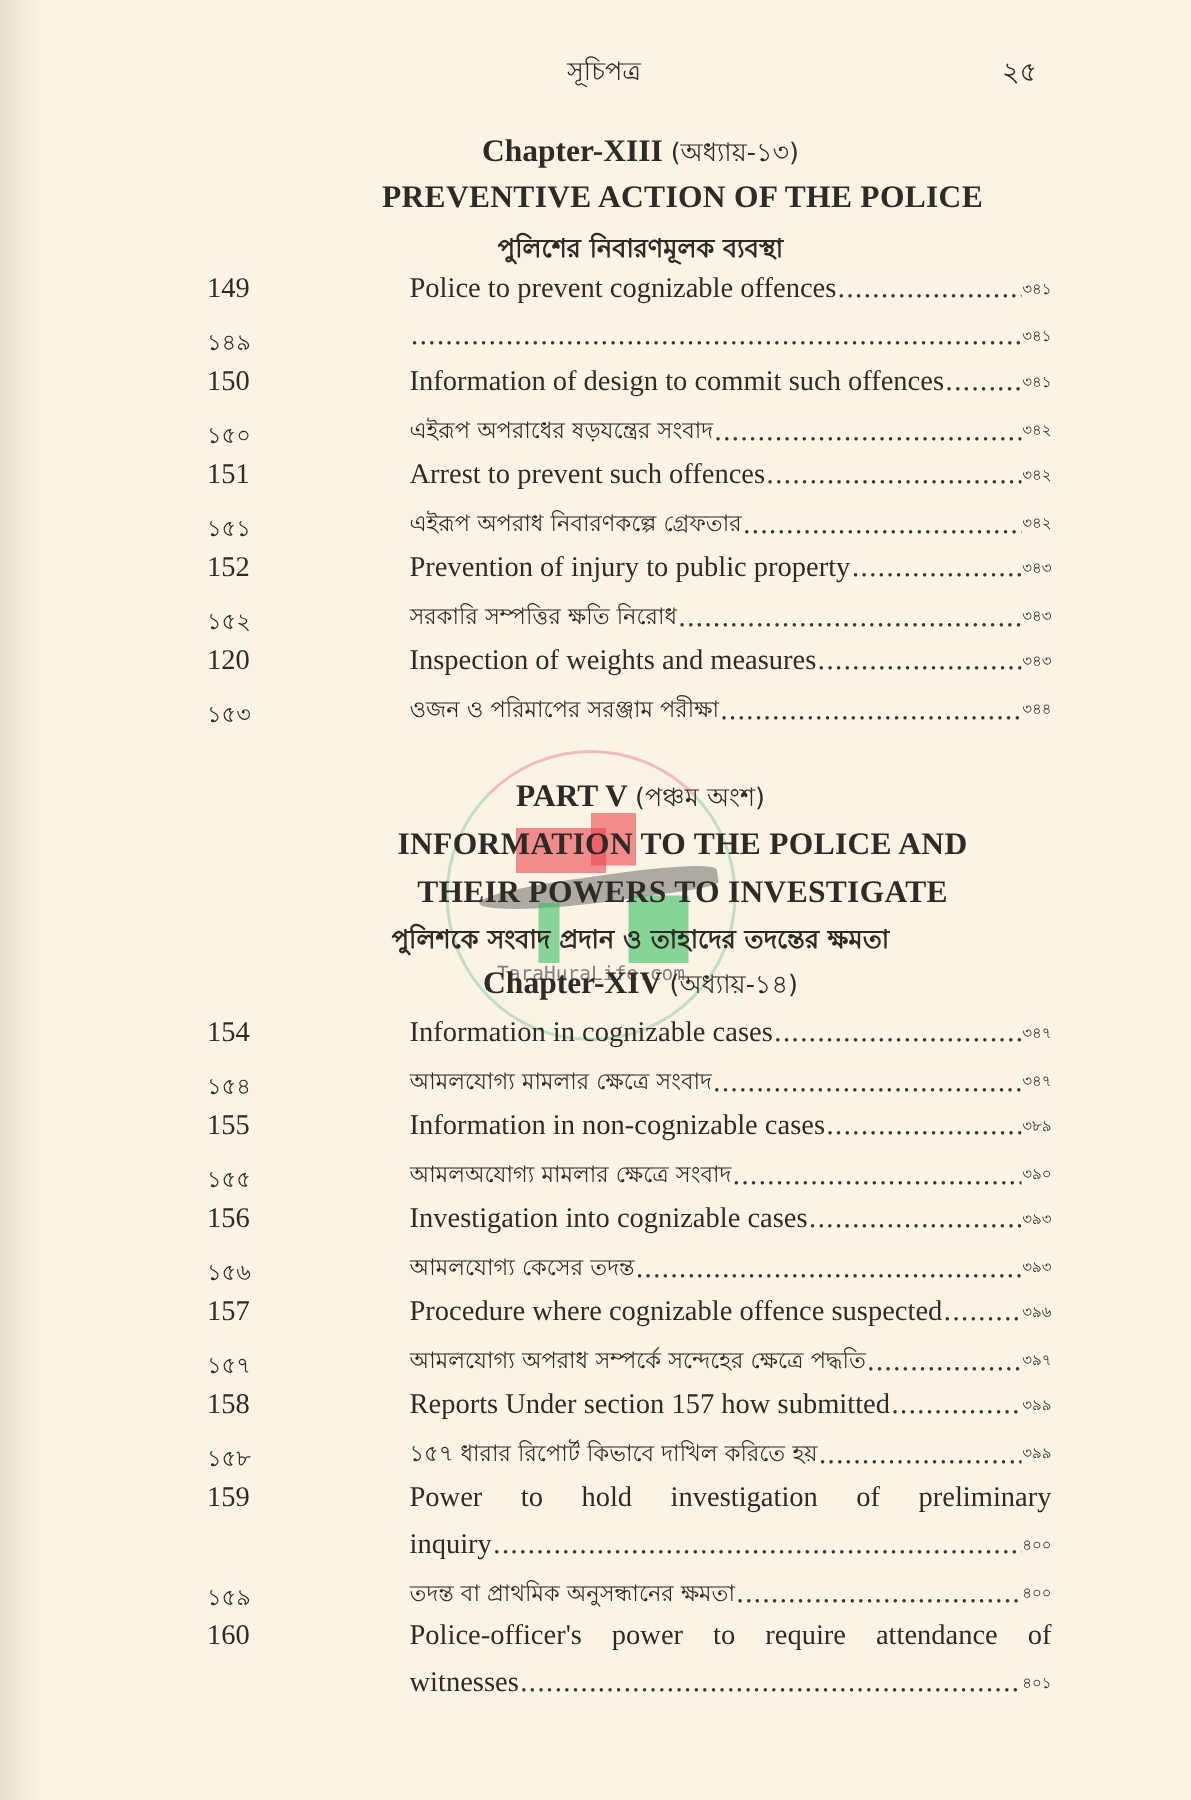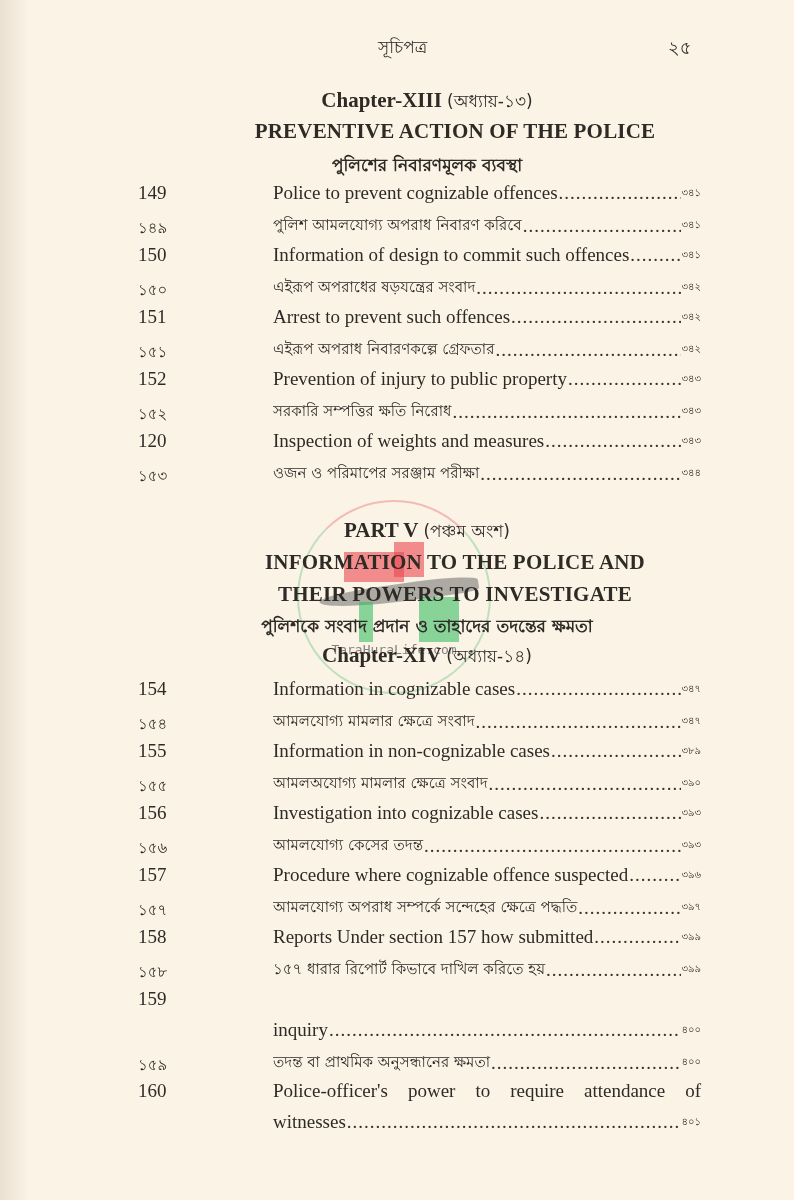--- a/index.html
+++ b/index.html
@@ -95,21 +95,20 @@
   <span class="sec">149</span>
   <div class="entry">
       <span class="txt">Police to prevent cognizable offences</span>
       <span class="dots"></span>
       <span class="pg">৩৪১</span>
     </div>
 </div>
 <div class="row" style="top:213px">
   <span class="sec bn">১৪৯</span>
   <div class="entry">
-      <span class="txt bn">পুলিশ আমলযোগ্য অপরাধ নিবারণ করিবে</span>
       <span class="dots"></span>
       <span class="pg">৩৪১</span>
     </div>
 </div>
 <div class="row" style="top:244px">
   <span class="sec">150</span>
   <div class="entry">
       <span class="txt">Information of design to commit such offences</span>
       <span class="dots"></span>
       <span class="pg">৩৪১</span>
@@ -269,20 +268,21 @@
   <span class="sec bn">১৫৮</span>
   <div class="entry">
       <span class="txt bn">১৫৭ ধারার রিপোর্ট কিভাবে দাখিল করিতে হয়</span>
       <span class="dots"></span>
       <span class="pg">৩৯৯</span>
     </div>
 </div>
 
 <div class="row" style="top:988px">
   <span class="sec">159</span>
+  <div class="wrapline">Power to hold investigation of preliminary</div>
 </div>
 <div class="row" style="top:1019px">
   <div class="entry">
       <span class="txt">inquiry</span>
       <span class="dots"></span>
       <span class="pg">৪০০</span>
     </div>
 </div>
 <div class="row" style="top:1050px">
   <span class="sec bn">১৫৯</span>

